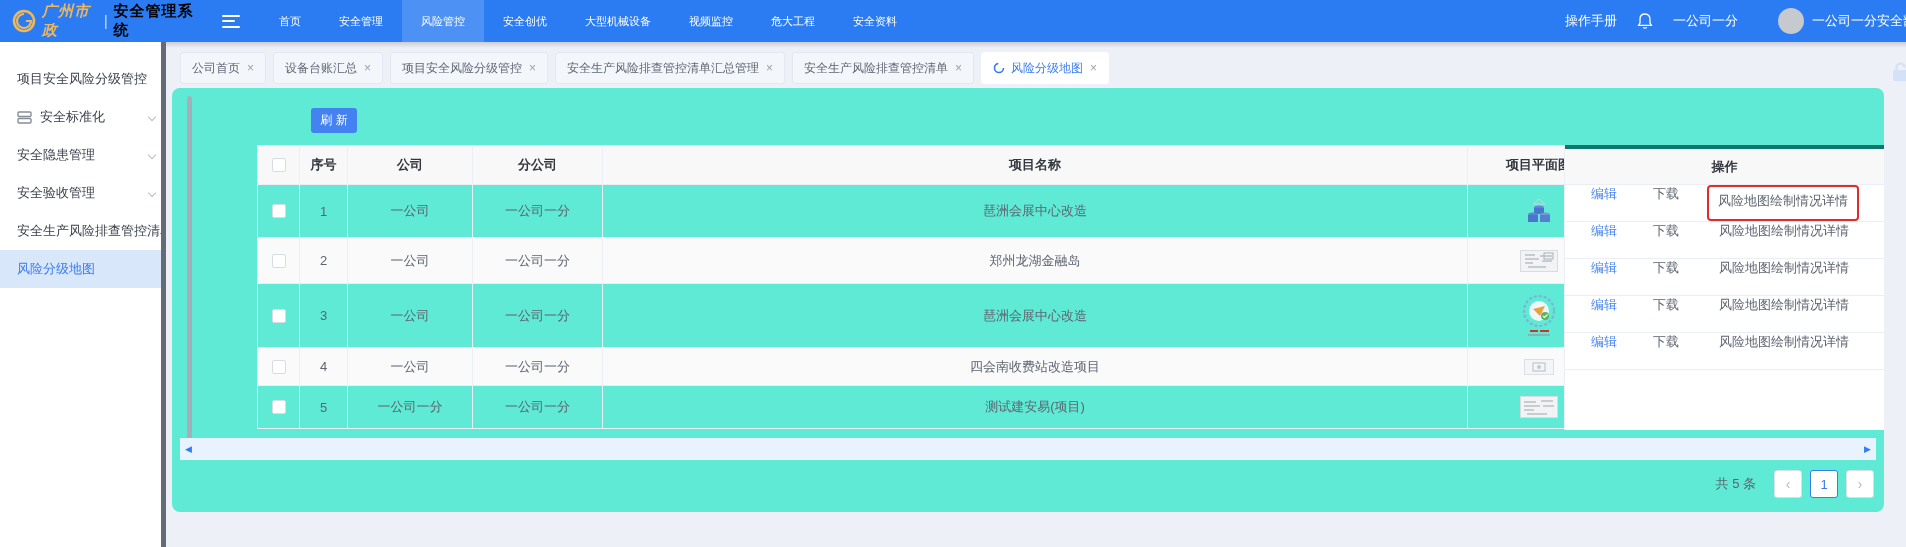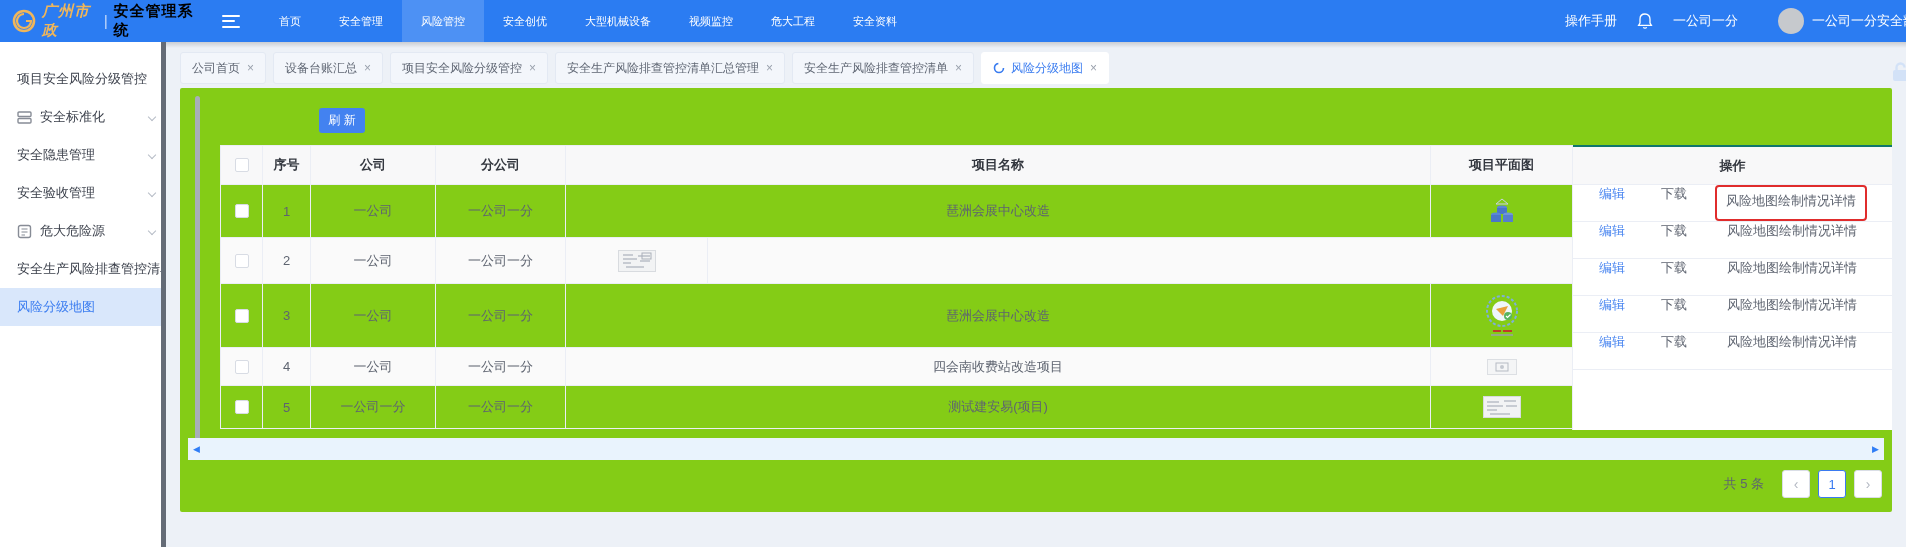--- a/index.html
+++ b/index.html
@@ -36,45 +36,45 @@
   
   .content-shadow { position:absolute; left:166px; top:42px; right:0; height:6px; background:linear-gradient(#00000026,transparent); z-index:5; }
   .tabbar { position:absolute; left:166px; top:42px; right:0; height:46px; display:flex; align-items:flex-end; padding:0 0 4px 14px; z-index:4; }
   .tab { display:inline-flex; align-items:center; height:32px; padding:0 11px; margin-right:7px; background:#f3f6fb; border:1px solid #e3e9f3; border-radius:3px; font-size:12px; color:#5f6673; cursor:pointer; white-space:nowrap; }
   .tab .x { margin-left:7px; color:#9aa1ad; font-size:12px; cursor:pointer; }
   .tab.active { background:#fff; color:#3a7cf0; border-color:#fff; }
   .tab.active .spinner { width:12px; height:12px; margin-right:6px; }
   .lock-icon { position:absolute; right:-6px; top:62px; width:22px; height:20px; opacity:.85; z-index:4; }
 
   
-  .card { position:absolute; left:180px; top:88px; width:1712px; height:424px; background:#84cc16; border-radius:2px; z-index:3; }
+  .card { position:absolute; left:172px; top:88px; width:1712px; height:424px; background:#5eead4; border-radius:8px; z-index:3; }
   .panel-vthumb { position:absolute; left:15px; top:8px; width:5px; height:345px; background:#a8aeb9; border-radius:3px; }
   .btn-refresh { position:absolute; left:139px; top:20px; width:46px; height:25px; background:#4382f0; color:#fff; border:none; border-radius:3px; font-size:12px; cursor:pointer; font-family:inherit; }
 
   
   .table { position:absolute; left:40px; top:57px; width:1672px; font-size:13px; color:#5e6470; }
-  .t-row { display:flex; align-items:stretch; border-bottom:1px solid #ebeef5; }
+  .t-row { display:flex; align-items:stretch; border-bottom:1px solid #ebeef5;margin-left:45px; }
   .t-header { background:#f8f8f9; border-top:1px solid #ebeef5; font-weight:bold; color:#33373f; height:40px; }
   .t-cell { display:flex; align-items:center; justify-content:center; border-left:1px solid #ebeef5; text-align:center; }
   .t-cell:first-child { border-left:1px solid #ebeef5; }
   .col-check { width:42px; }
   .col-index { width:48px; }
   .col-company { width:125px; }
   .col-branch { width:130px; }
   .col-project { width:865px; }
   .col-plan { width:142px; }
   .col-fill { flex:1; border-left:1px solid #ebeef5; }
   .r0 { height:53px; } .r1 { height:46px; background:#fafafa; }
   .r2 { height:64px; } .r3 { height:38px; background:#fafafa; }
   .r4 { height:43px; }
   .checkbox { width:14px; height:14px; border:1px solid #d8dce4; border-radius:2px; background:#fff; cursor:pointer; }
 
   
   .action-col { position:absolute; left:1392px; top:57px; width:320px; height:285px; background:#fff; border-left:1px solid #ebeef5; font-size:13px; }
-  .a-header { height:40px; background:#f8f8f9; border-top:2px solid #0f766e; border-bottom:1px solid #ebeef5; display:flex; align-items:center; justify-content:center; font-weight:bold; color:#33373f; }
+  .a-header { height:40px; background:#f8f8f9; border-top:4px solid #0f766e; border-bottom:1px solid #ebeef5; display:flex; align-items:center; justify-content:center; font-weight:bold; color:#33373f; }
   .a-row { height:37px; display:flex; padding-left:26px; border-bottom:1px solid #ebeef5; }
   .a-edit { color:#4a86f0; cursor:pointer; }
   .a-dl { color:#5e6470; margin-left:36px; cursor:pointer; }
   .a-detail { color:#5e6470; margin-left:40px; cursor:pointer; white-space:nowrap; }
   .detail-box { margin-left:28px; border:2px solid #e02c2c; border-radius:4px; padding:5px 9px; }
   .detail-box .a-detail { margin-left:0; }
 
   
   .hbar { position:absolute; left:8px; right:8px; top:350px; height:22px; background:#e9f3fd; display:flex; align-items:center; justify-content:space-between; padding:0 5px; }
   .hbar .arr { color:#2f7df6; font-size:9px; cursor:pointer; line-height:1; }
@@ -144,28 +144,20 @@
     </div>
     <div class="sb-item">
       <span>安全隐患管理</span>
       <span class="sb-chevron"></span>
     </div>
     <div class="sb-item">
       <span>安全验收管理</span>
       <span class="sb-chevron"></span>
     </div>
     <div class="sb-item">
-      <svg class="sb-icon" viewBox="0 0 15 15">
-        <rect x="1.5" y="1.5" width="12" height="12" rx="2" fill="none" stroke="#5f6673" stroke-width="1.4"></rect>
-        <path d="M4.5 5 L10.5 5 M4.5 8 L10.5 8 M4.5 11 L8 11" stroke="#5f6673" stroke-width="1.2"></path>
-      </svg>
-      <span>危大危险源</span>
-      <span class="sb-chevron"></span>
-    </div>
-    <div class="sb-item">
       <span>安全生产风险排查管控清单汇总</span>
     </div>
     <div class="sb-item active">
       <span>风险分级地图</span>
     </div>
   </aside>
   <div class="sb-scrollbar"></div>
 
   <div class="content-shadow"></div>
   <div class="tabbar">
@@ -241,20 +233,21 @@
         <div class="col-fill"></div>
       </div>
 
       <div class="t-row r1">
         <div class="t-cell col-check">
             <span class="checkbox"></span>
           </div>
         <div class="t-cell col-index">2</div>
         <div class="t-cell col-company">一公司</div>
         <div class="t-cell col-branch">一公司一分</div>
+        <div class="t-cell col-project">郑州龙湖金融岛</div>
         <div class="t-cell col-plan">
           <svg class="thumb" width="38" height="22" viewBox="0 0 38 22">
             <rect x="0.5" y="0.5" width="37" height="21" fill="#f2f3f4" stroke="#d8dbdf"></rect>
             <path d="M5 5 h10 M5 9 h14 M5 13 h8 M20 6 h12 M22 11 h10 M8 17 h18" stroke="#b9bec6" stroke-width="1.4"></path>
             <rect x="24" y="3" width="9" height="6" fill="none" stroke="#aab0b9" stroke-width="1"></rect>
           </svg>
         </div>
         <div class="col-fill"></div>
       </div>
 

